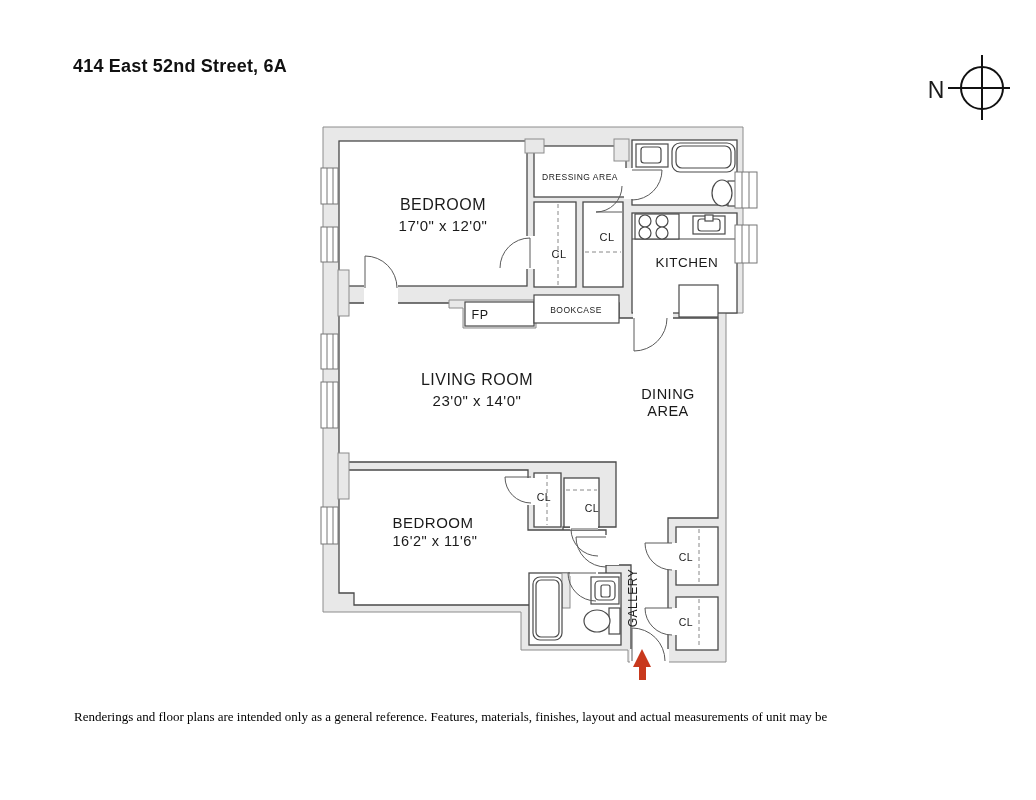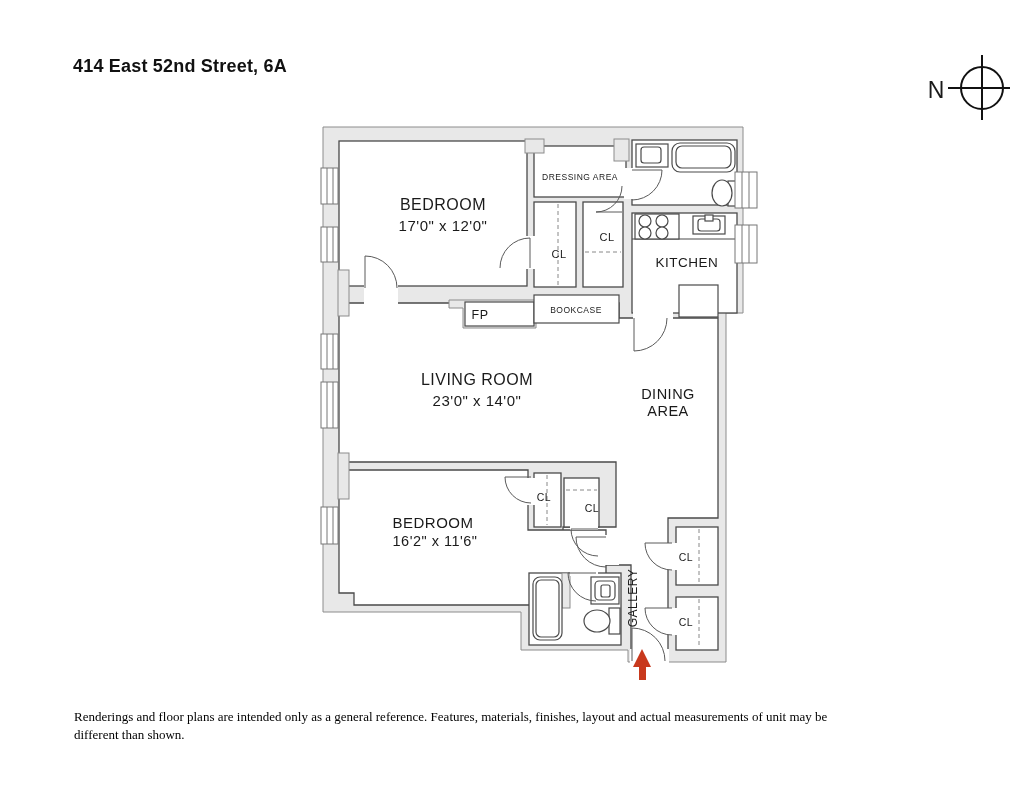--- a/index.html
+++ b/index.html
@@ -184,16 +184,15 @@
     </g>
 
     <g fill="#c8391d">
       <polygon points="611,649 602,667 620,667"></polygon>
       <rect x="608" y="665" width="7" height="23"></rect>
     </g>
   </svg>
 
   <div class="disclaimer">
     <div>Renderings and floor plans are intended only as a general reference. Features, materials, finishes, layout and actual measurements of unit may be</div>
-    <div>different than shown.</div>
   </div>
 
 </div>
 
 </body></html>

